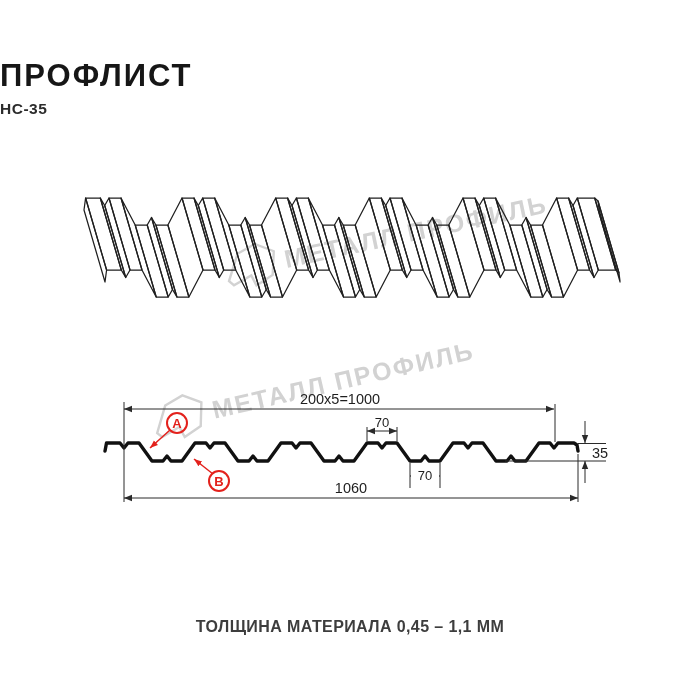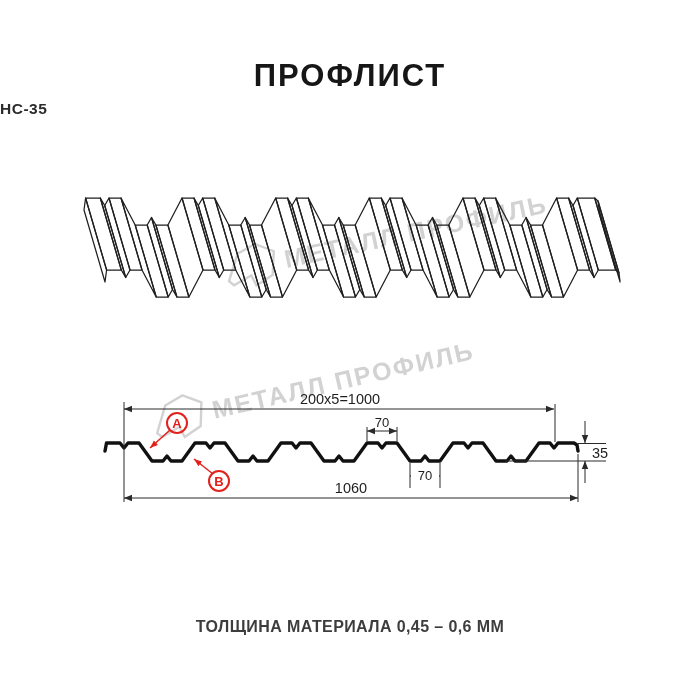--- a/index.html
+++ b/index.html
@@ -1,18 +1,18 @@
 <!DOCTYPE html>
 <html><head>
 <meta charset="utf-8">
 <style>
   html,body{margin:0;padding:0;background:#fff;}
   #stage{position:relative;width:700px;height:700px;background:#fff;overflow:hidden;
          font-family:"Liberation Sans", sans-serif;}
-  .page-title{position:absolute;left:0;top:58px;width:700px;text-align:center;
+  .page-title{position:absolute;left:0;top:58px;width:700px;
               font-size:31px;font-weight:bold;letter-spacing:2px;color:#161616;}
   .page-subtitle{position:absolute;left:0;top:100px;width:700px;
               font-size:15.5px;font-weight:bold;letter-spacing:.5px;color:#2b2b2b;}
   .footer-note{position:absolute;left:0;top:618px;width:700px;text-align:center;
               font-size:16px;font-weight:bold;letter-spacing:.4px;color:#3d3d3d;}
   svg{position:absolute;left:0;top:0;}
   text{font-family:"Liberation Sans", sans-serif;}
   .dimtxt{font-size:14.5px;fill:#1e1e1e;}
   .dimtxt-s{font-size:13px;fill:#1e1e1e;}
   .wmtext{font-size:25px;font-weight:bold;letter-spacing:2px;fill:#d2d2d2;}
@@ -202,14 +202,14 @@
       <circle cx="177" cy="423" r="10" fill="#fff" fill-opacity="0.1" stroke="#e3211c" stroke-width="2"></circle>
       <text x="177" y="428" text-anchor="middle" class="callout-letter" fill="#e3211c">A</text>
     </g>
     <g>
       <line x1="213" y1="474" x2="194" y2="459" stroke="#e3211c" stroke-width="1.5" marker-end="url(#arrRed)"></line>
       <circle cx="219" cy="481" r="10" fill="#fff" fill-opacity="0.1" stroke="#e3211c" stroke-width="2"></circle>
       <text x="219" y="486" text-anchor="middle" class="callout-letter" fill="#e3211c">B</text>
     </g>
   </svg>
 
-  <div class="footer-note">ТОЛЩИНА МАТЕРИАЛА 0,45 – 0,6 ММ</div>
+  <div class="footer-note">ТОЛЩИНА МАТЕРИАЛА 0,45 – 1,1 ММ</div>
 </div>
 
 </body></html>

